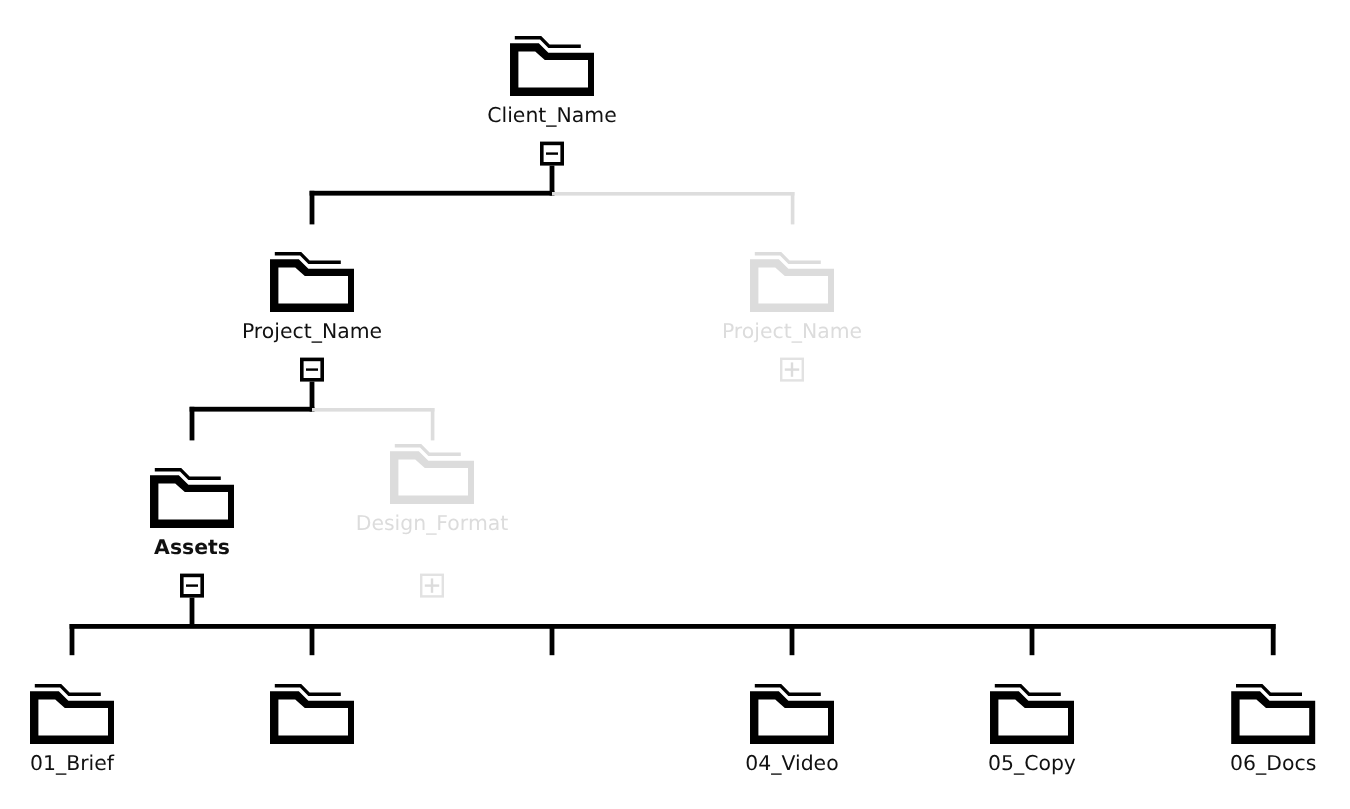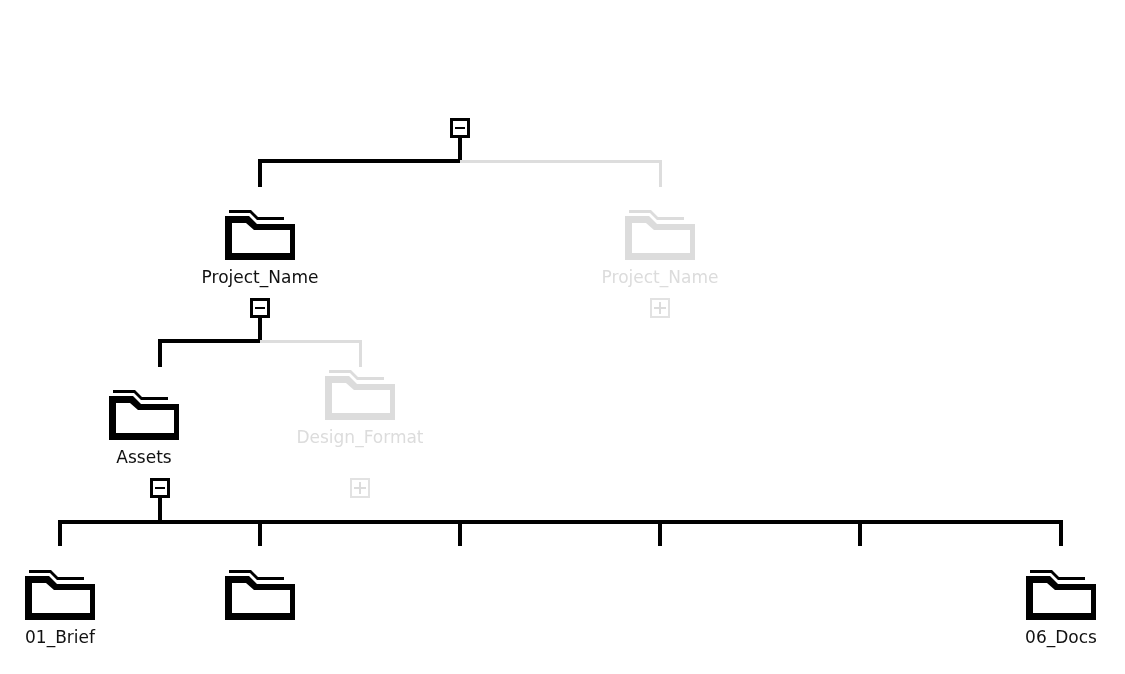--- a/index.html
+++ b/index.html
@@ -93,20 +93,30 @@
     bottom: 2px;
     left: 7px;
     width: 2px;
   }
 </style>
 </head>
 <body>
 
 <div id="canvas">
 
+  <div class="node" style="left:460px; top:22px;">
+    <span class="folder-icon">
+      <svg width="74" height="58" viewBox="0 0 74 58" aria-hidden="true">
+        <path fill="#000000" d="M6 8 h22 l7 7 h26 v3 H34 l-7 -7 H6 Z"></path>
+        <path fill="#000000" d="M2 14 h24 l8 8 h38 v36 H2 Z
+                                 M9 21 v30 h58 V28 H31 l-8 -7 Z"></path>
+      </svg>
+    </span>
+    <span class="label">Client_Name</span>
+  </div>
   <div class="toggle minus" style="left:460px; top:118px;"></div>
 
   <div class="vline" style="left:458px; top:138px; width:4px; height:25px;"></div>
   <div class="hline" style="left:258px; top:159px; width:204px; height:4px;"></div>
   <div class="hline muted" style="left:460px; top:160px; width:202px; height:3px;"></div>
   <div class="vline" style="left:258px; top:159px; width:4px; height:28px;"></div>
   <div class="vline muted" style="left:659px; top:160px; width:3px; height:27px;"></div>
 
   <div class="node" style="left:260px; top:202px;">
     <span class="folder-icon">
@@ -131,21 +141,21 @@
     <span class="label">Project_Name</span>
   </div>
   <div class="toggle plus" style="left:660px; top:298px;"></div>
 
   <div class="vline" style="left:258px; top:318px; width:4px; height:25px;"></div>
   <div class="hline" style="left:158px; top:339px; width:104px; height:4px;"></div>
   <div class="hline muted" style="left:260px; top:340px; width:102px; height:3px;"></div>
   <div class="vline" style="left:158px; top:339px; width:4px; height:28px;"></div>
   <div class="vline muted" style="left:359px; top:340px; width:3px; height:27px;"></div>
 
-  <div class="node" style="left:144px; top:382px;">
+  <div class="node" style="left:160px; top:382px;font-weight:bold;">
     <span class="folder-icon">
       <svg width="74" height="58" viewBox="0 0 74 58" aria-hidden="true">
         <path fill="#000000" d="M6 8 h22 l7 7 h26 v3 H34 l-7 -7 H6 Z"></path>
         <path fill="#000000" d="M2 14 h24 l8 8 h38 v36 H2 Z
                                  M9 21 v30 h58 V28 H31 l-8 -7 Z"></path>
       </svg>
     </span>
     <span class="label">Assets</span>
   </div>
   <div class="toggle minus" style="left:160px; top:478px;"></div>
@@ -187,21 +197,41 @@
     <span class="folder-icon">
       <svg width="74" height="58" viewBox="0 0 74 58" aria-hidden="true">
         <path fill="#000000" d="M6 8 h22 l7 7 h26 v3 H34 l-7 -7 H6 Z"></path>
         <path fill="#000000" d="M2 14 h24 l8 8 h38 v36 H2 Z
                                  M9 21 v30 h58 V28 H31 l-8 -7 Z"></path>
       </svg>
     </span>
   </div>
 
 
-
+  <div class="node" style="left:660px; top:562px;">
+    <span class="folder-icon">
+      <svg width="74" height="58" viewBox="0 0 74 58" aria-hidden="true">
+        <path fill="#000000" d="M6 8 h22 l7 7 h26 v3 H34 l-7 -7 H6 Z"></path>
+        <path fill="#000000" d="M2 14 h24 l8 8 h38 v36 H2 Z
+                                 M9 21 v30 h58 V28 H31 l-8 -7 Z"></path>
+      </svg>
+    </span>
+    <span class="label">04_Video</span>
+  </div>
+
+  <div class="node" style="left:860px; top:562px;">
+    <span class="folder-icon">
+      <svg width="74" height="58" viewBox="0 0 74 58" aria-hidden="true">
+        <path fill="#000000" d="M6 8 h22 l7 7 h26 v3 H34 l-7 -7 H6 Z"></path>
+        <path fill="#000000" d="M2 14 h24 l8 8 h38 v36 H2 Z
+                                 M9 21 v30 h58 V28 H31 l-8 -7 Z"></path>
+      </svg>
+    </span>
+    <span class="label">05_Copy</span>
+  </div>
 
   <div class="node" style="left:1061px; top:562px;">
     <span class="folder-icon">
       <svg width="74" height="58" viewBox="0 0 74 58" aria-hidden="true">
         <path fill="#000000" d="M6 8 h22 l7 7 h26 v3 H34 l-7 -7 H6 Z"></path>
         <path fill="#000000" d="M2 14 h24 l8 8 h38 v36 H2 Z
                                  M9 21 v30 h58 V28 H31 l-8 -7 Z"></path>
       </svg>
     </span>
     <span class="label">06_Docs</span>

